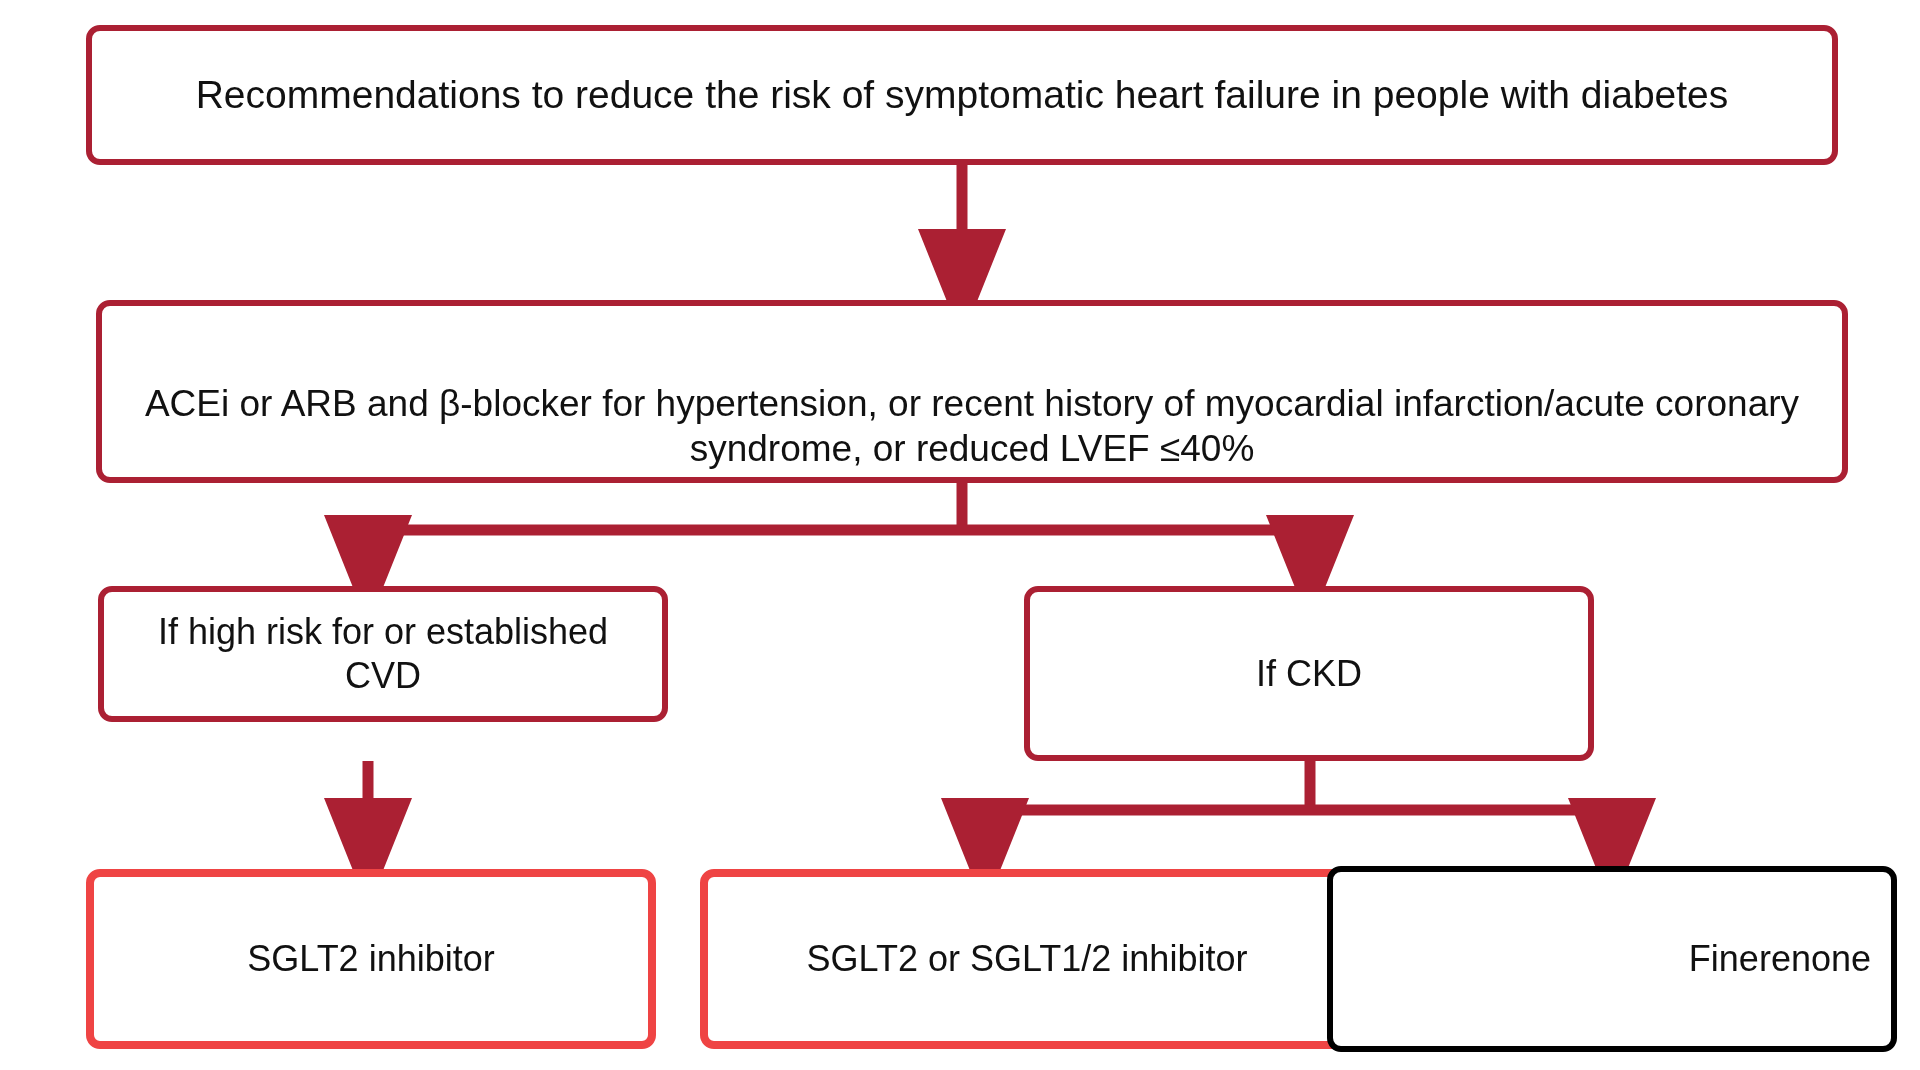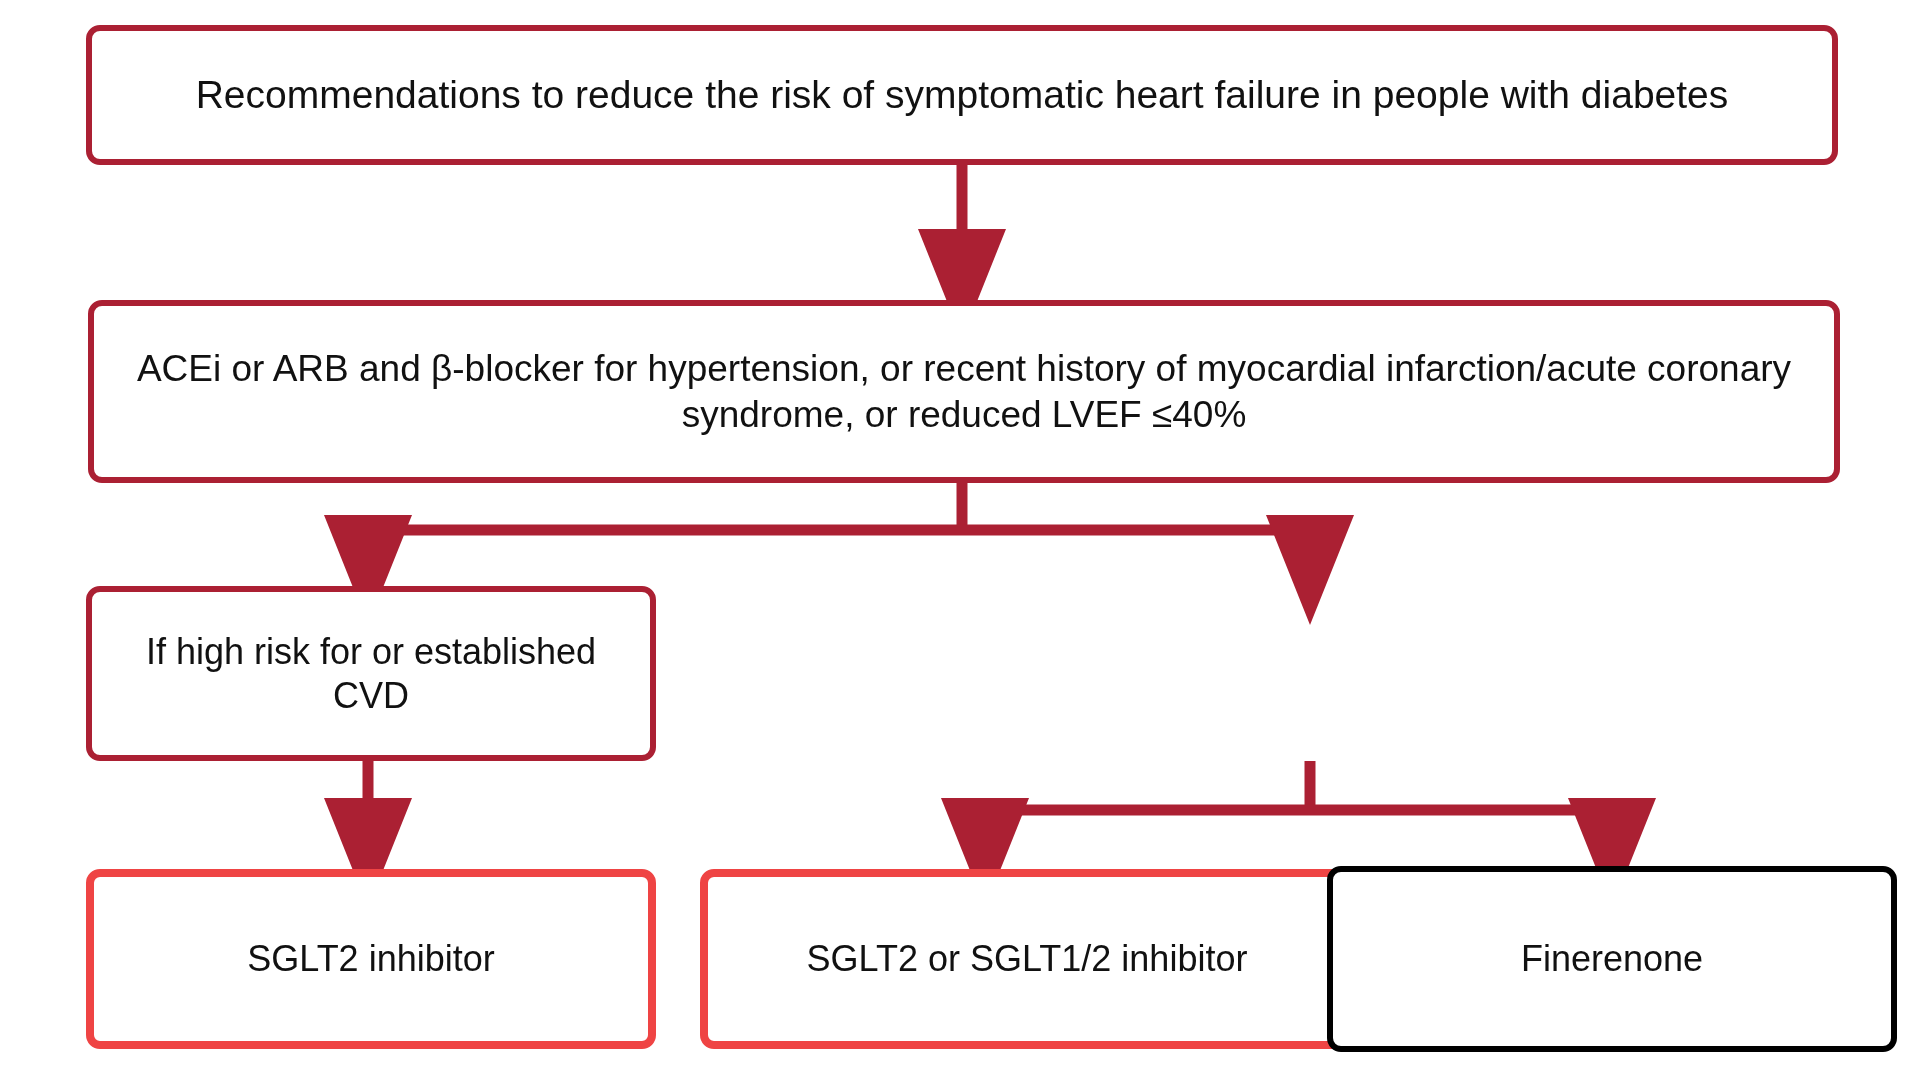--- a/index.html
+++ b/index.html
@@ -51,31 +51,32 @@
   }
   
   #node-title {
     left: 86px;
     top: 25px;
     width: 1752px;
     height: 140px;
     font-size: 39px;
   }
   #node-therapy {
-    left: 88px;
+    left: 96px;
     top: 300px;
     width: 1752px;
     height: 183px;
     font-size: 37px;
+    align-items: flex-end;
   }
   #node-cvd {
-    left: 86px;
+    left: 98px;
     top: 586px;
     width: 570px;
-    height: 175px;
+    height: 136px;
     font-size: 36px;
   }
   #node-ckd {
     left: 1024px;
     top: 586px;
     width: 570px;
     height: 175px;
     font-size: 36px;
   }
   #node-sglt2 {
@@ -91,20 +92,21 @@
     width: 654px;
     height: 180px;
     font-size: 36px;
   }
   #node-finerenone {
     left: 1327px;
     top: 866px;
     width: 570px;
     height: 186px;
     font-size: 36px;
+    justify-content: flex-end;
   }
   .node-label {
     display: block;
     white-space: pre-line;
   }
 </style>
 </head>
 <body>
 
 <div id="diagram">
@@ -144,20 +146,23 @@
   </div>
 
   <div class="node node-red" id="node-therapy">
     <span class="node-label">ACEi or ARB and β-blocker for hypertension, or recent history of myocardial infarction/acute coronary syndrome, or reduced LVEF ≤40%</span>
   </div>
 
   <div class="node node-red" id="node-cvd">
     <span class="node-label">If high risk for or established CVD</span>
   </div>
 
+  <div class="node node-red" id="node-ckd">
+    <span class="node-label">If CKD</span>
+  </div>
 
   <div class="node node-teal" id="node-sglt2">
     <span class="node-label">SGLT2 inhibitor</span>
   </div>
 
   <div class="node node-teal" id="node-sglt12">
     <span class="node-label">SGLT2 or SGLT1/2 inhibitor</span>
   </div>
 
   <div class="node node-black" id="node-finerenone">

